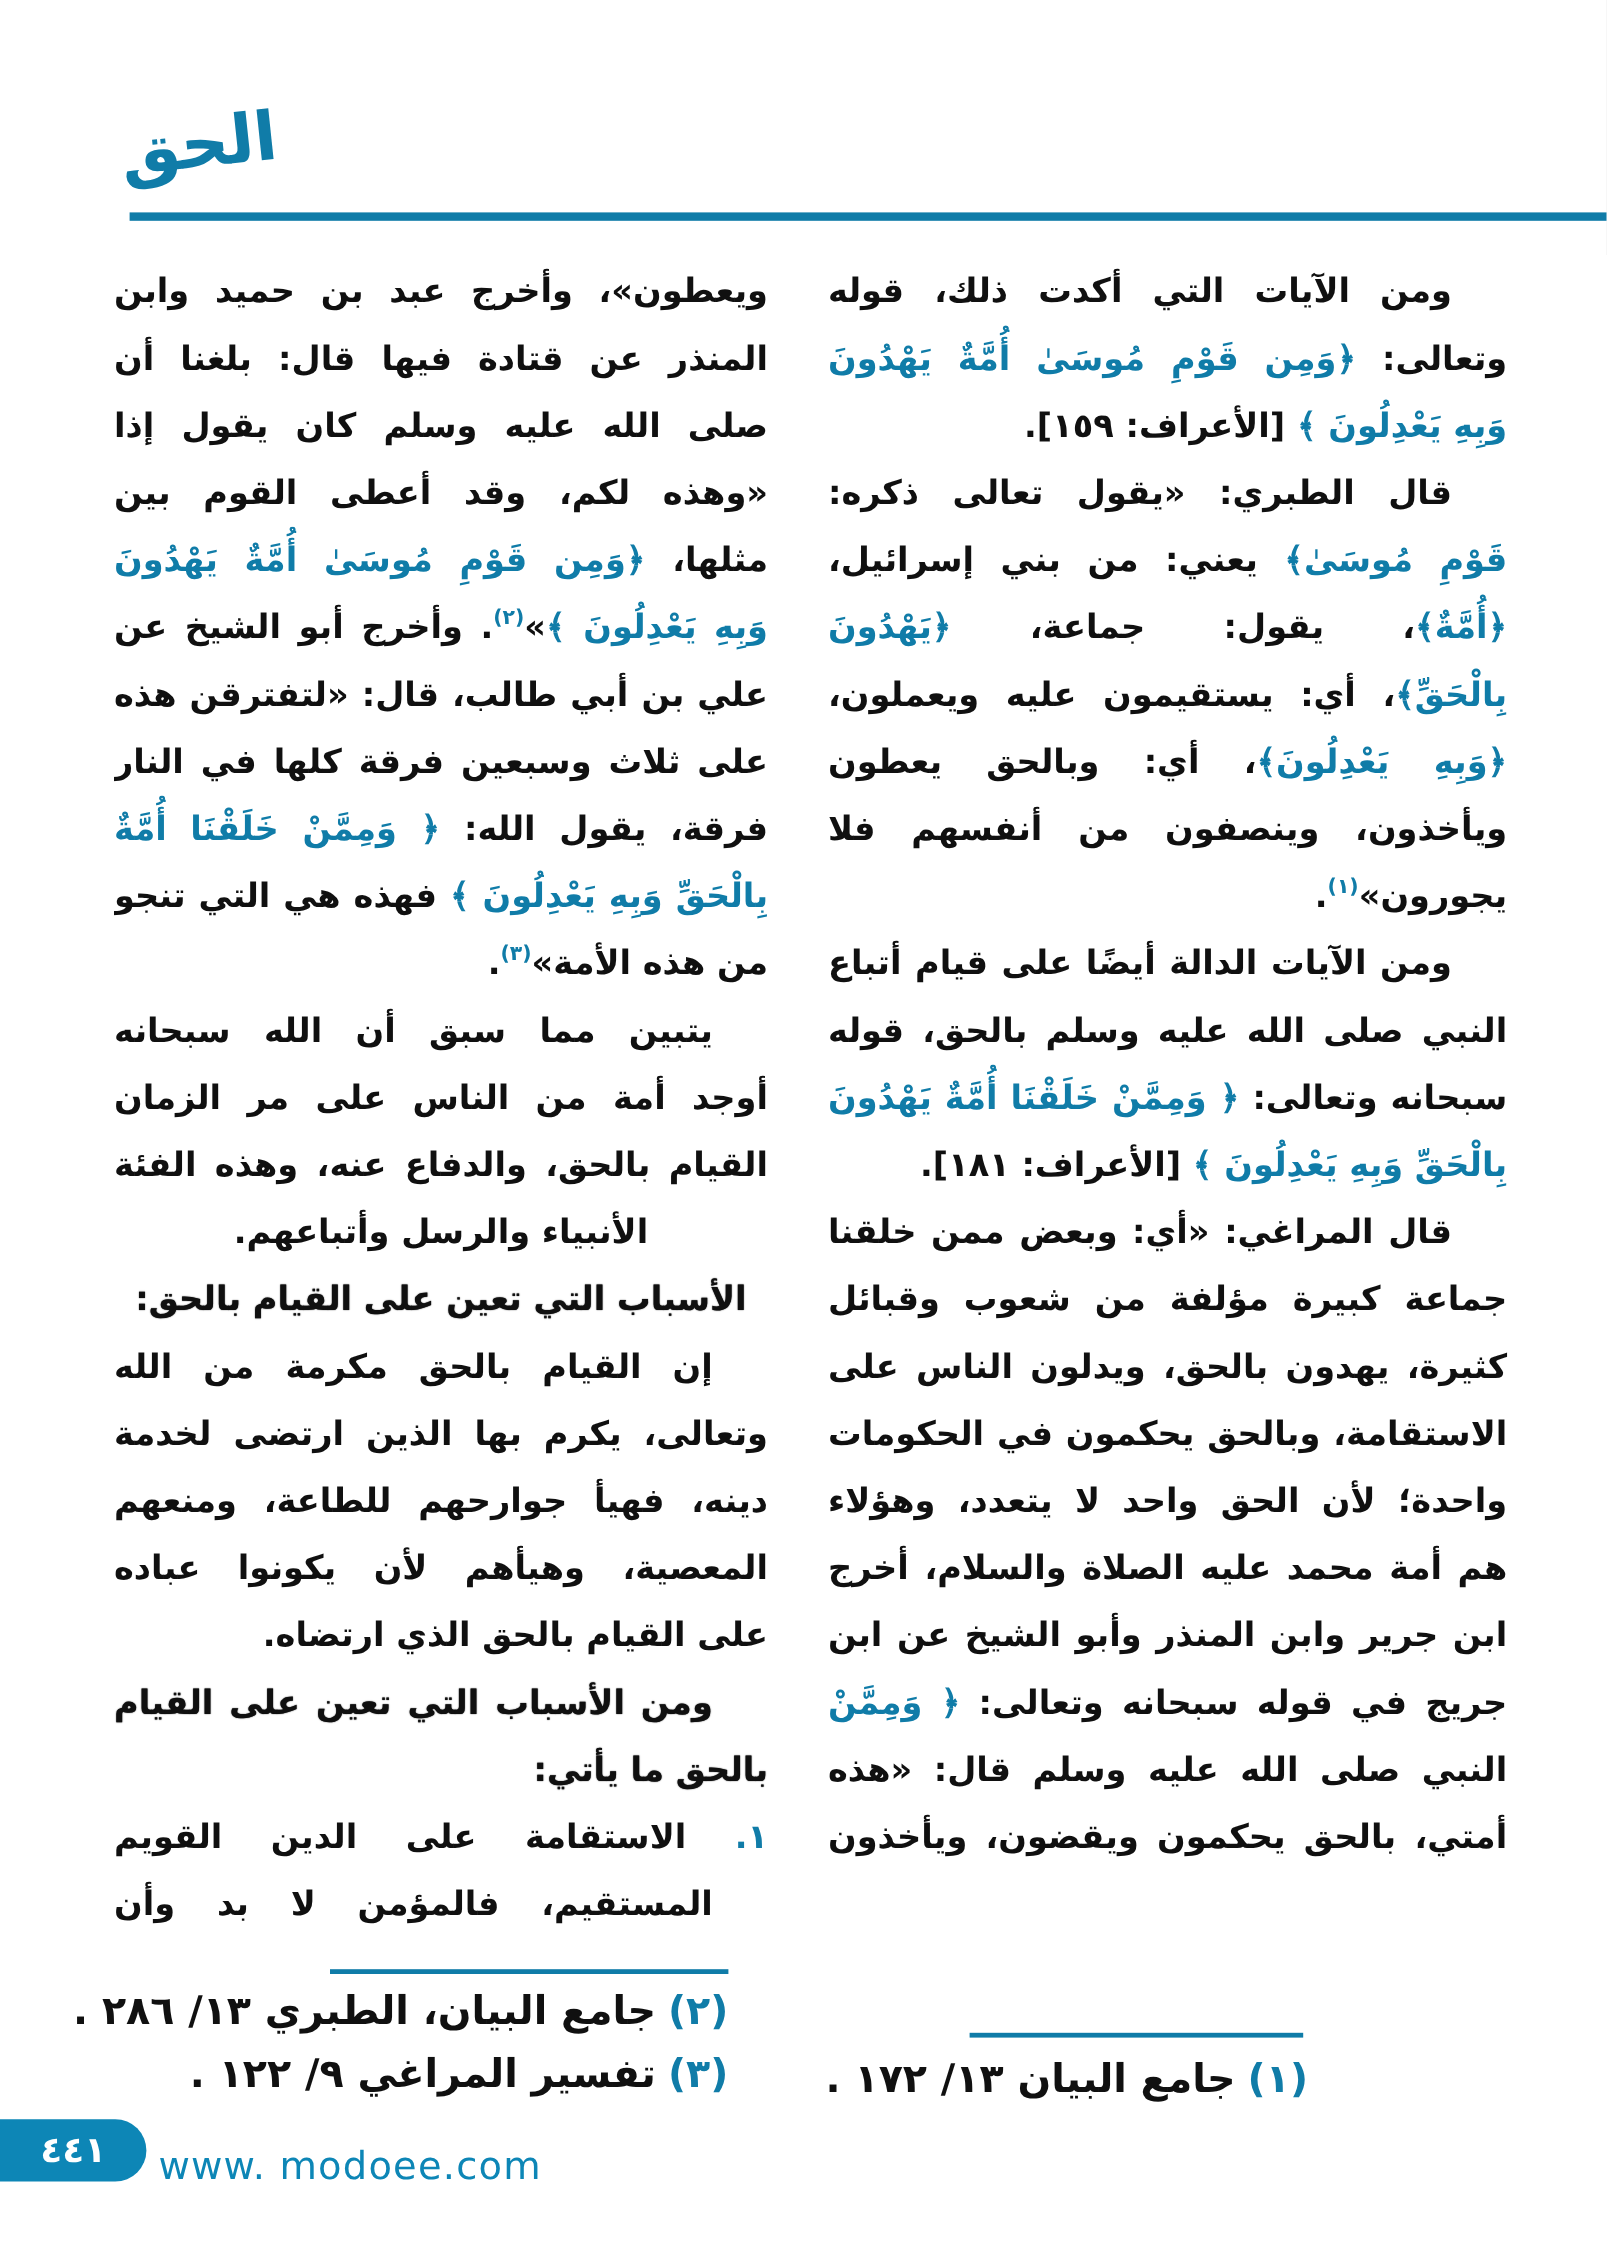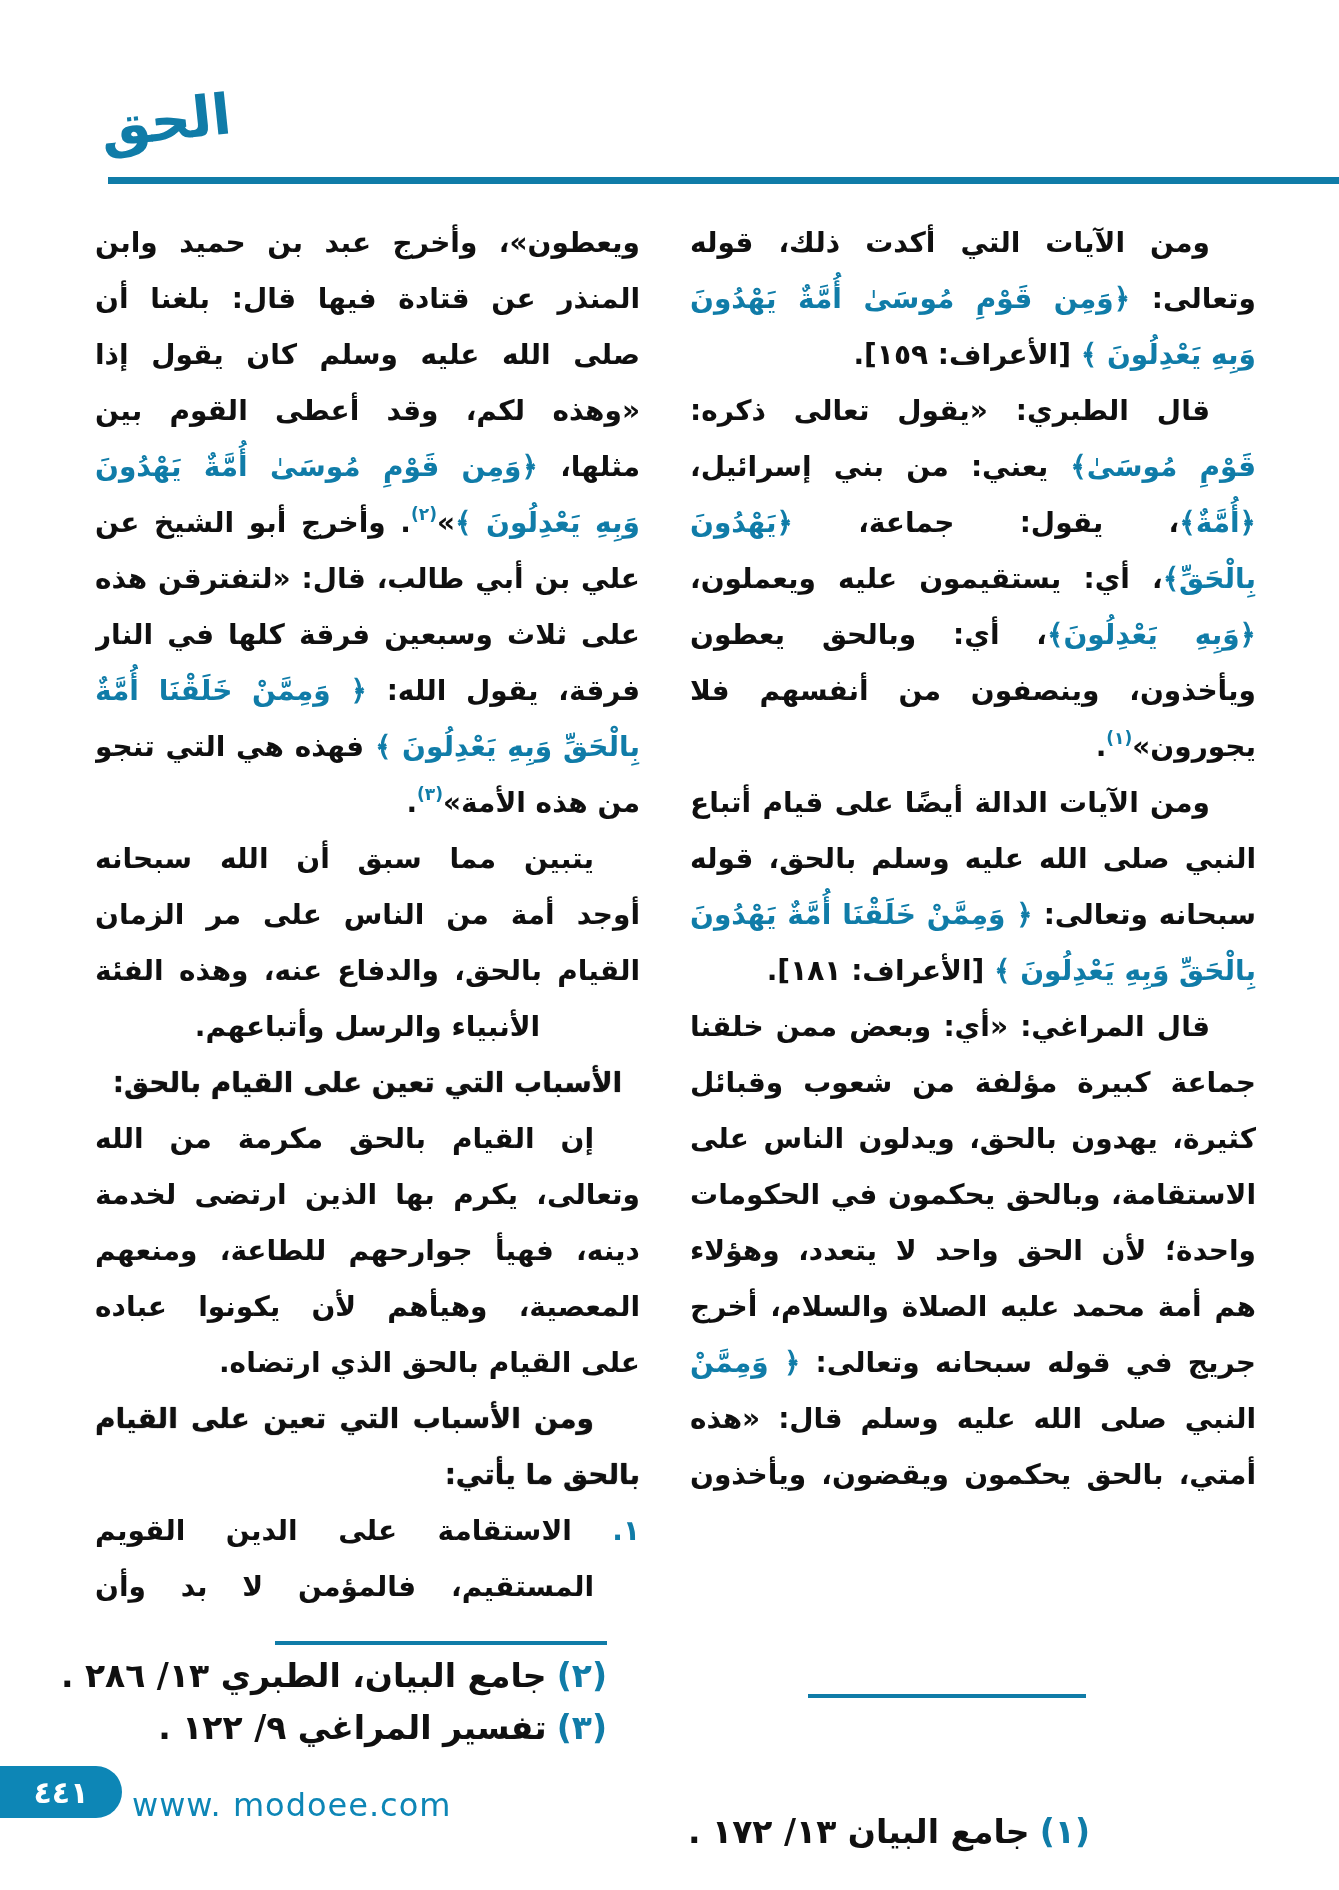--- a/index.html
+++ b/index.html
@@ -56,21 +56,21 @@
     position:relative;top:-12px;
   }
   
   .fn-rule{position:absolute;height:4px;background:var(--accent);}
   .fn-rule-right{left:808px;top:1694px;width:278px;}
   .fn-rule-left{left:275px;top:1641px;width:332px;}
   .fnotes{
     position:absolute;direction:rtl;text-align:right;
     font-size:33px;font-weight:700;color:var(--ink);
   }
-  .fnotes-right{left:690px;top:1806px;width:400px;text-align:right;}
+  .fnotes-right{left:690px;top:1706px;width:400px;text-align:right;}
   .fnotes-left{left:95px;top:1650px;width:512px;}
   .fn-line{height:52px;line-height:52px;white-space:nowrap;}
   .fn-marker{color:var(--accent);margin-left:10px;}
   
   .page-tab{
     position:absolute;left:0;top:1766px;width:122px;height:52px;
     background:var(--pill);
     border-radius:0 40px 40px 0;
     color:#ffffff;font-size:30px;font-weight:700;
     display:flex;align-items:center;justify-content:center;
@@ -105,20 +105,21 @@
       <div class="line a-j ind"><span class="seg-n">ومن الآيات الدالة أيضًا على قيام أتباع</span></div>
       <div class="line a-j"><span class="seg-n">النبي صلى الله عليه وسلم بالحق، قوله</span></div>
       <div class="line a-j"><span class="seg-n">سبحانه وتعالى: </span><span class="seg-q">﴿ وَمِمَّنْ خَلَقْنَا أُمَّةٌ يَهْدُونَ</span></div>
       <div class="line a-r"><span class="seg-q">بِالْحَقِّ وَبِهِ يَعْدِلُونَ ﴾</span><span class="seg-n"> [الأعراف: ١٨١].</span></div>
       <div class="line a-j ind"><span class="seg-n">قال المراغي: «أي: وبعض ممن خلقنا</span></div>
       <div class="line a-j"><span class="seg-n">جماعة كبيرة مؤلفة من شعوب وقبائل</span></div>
       <div class="line a-j"><span class="seg-n">كثيرة، يهدون بالحق، ويدلون الناس على</span></div>
       <div class="line a-j"><span class="seg-n">الاستقامة، وبالحق يحكمون في الحكومات</span></div>
       <div class="line a-j"><span class="seg-n">واحدة؛ لأن الحق واحد لا يتعدد، وهؤلاء</span></div>
       <div class="line a-j"><span class="seg-n">هم أمة محمد عليه الصلاة والسلام، أخرج</span></div>
+      <div class="line a-j"><span class="seg-n">ابن جرير وابن المنذر وأبو الشيخ عن ابن</span></div>
       <div class="line a-j"><span class="seg-n">جريج في قوله سبحانه وتعالى: </span><span class="seg-q">﴿ وَمِمَّنْ</span></div>
       <div class="line a-j"><span class="seg-n">النبي صلى الله عليه وسلم قال: «هذه</span></div>
       <div class="line a-j"><span class="seg-n">أمتي، بالحق يحكمون ويقضون، ويأخذون</span></div>
     </div>
 
   <div class="col col-left">
       <div class="line a-j"><span class="seg-n">ويعطون»، وأخرج عبد بن حميد وابن</span></div>
       <div class="line a-j"><span class="seg-n">المنذر عن قتادة فيها قال: بلغنا أن النبي</span></div>
       <div class="line a-j"><span class="seg-n">صلى الله عليه وسلم كان يقول إذا قرأها:</span></div>
       <div class="line a-j"><span class="seg-n">«وهذه لكم، وقد أعطى القوم بين أيديكم</span></div>

